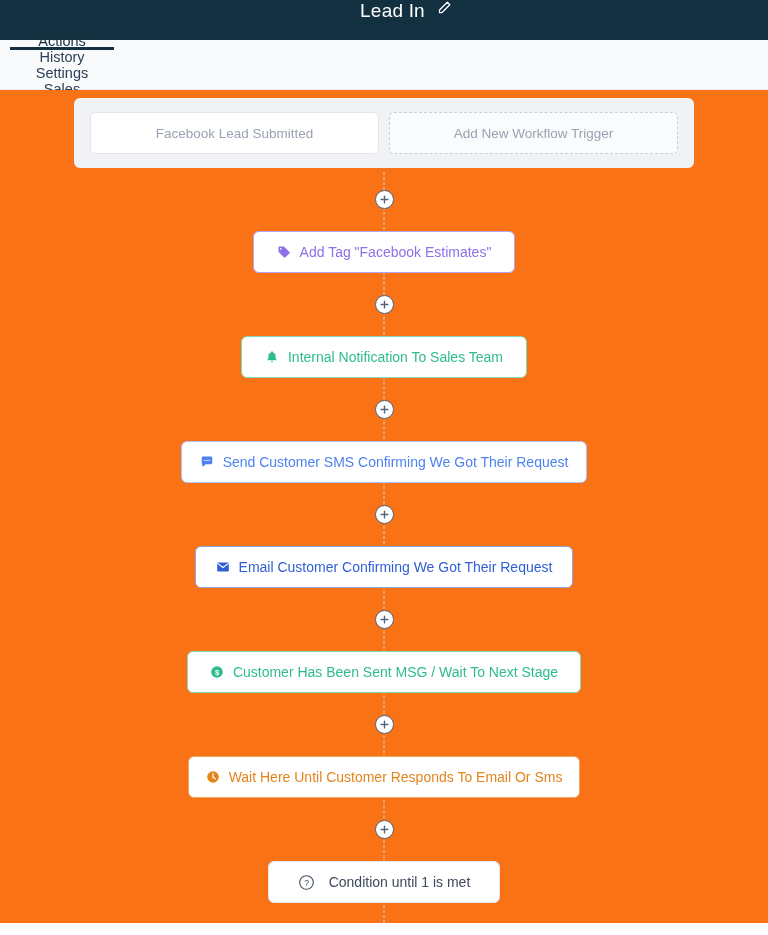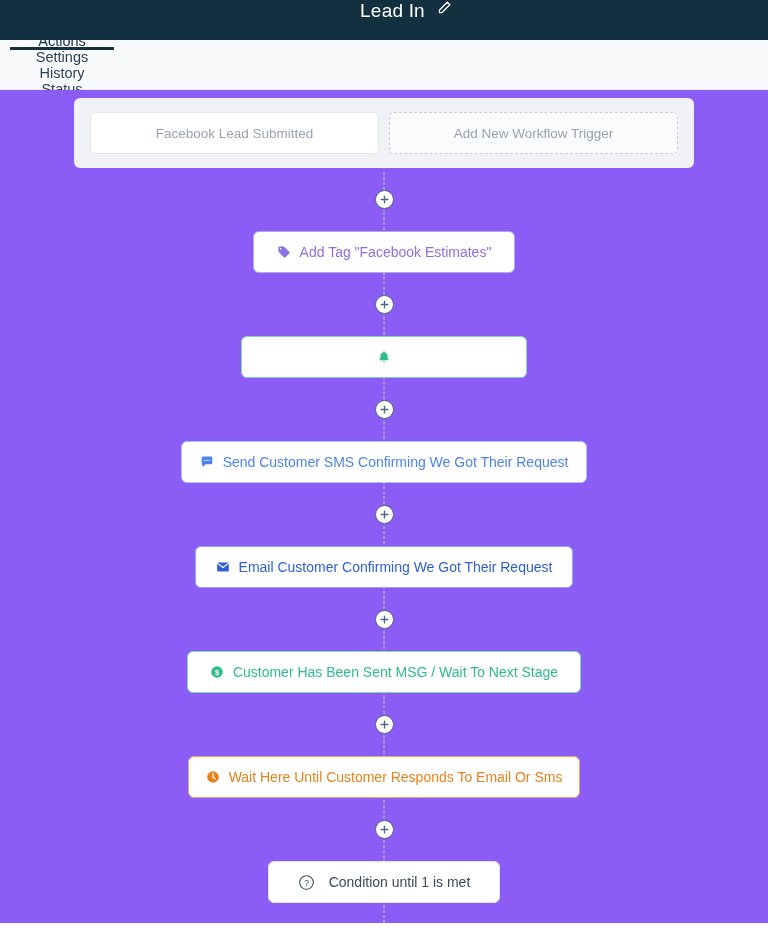--- a/index.html
+++ b/index.html
@@ -59,21 +59,21 @@
     left: 10px; right: 10px; bottom: -1px;
     height: 3px;
     background: #12303f;
   }
 
   
   .canvas {
     position: relative;
     width: 768px;
     height: 833px;
-    background: #8b5cf6;
+    background: #f97316;
     overflow: hidden;
   }
 
   
   .spine {
     position: absolute;
     left: 50%;
     top: 82px;
     bottom: 0;
     width: 0;
@@ -181,27 +181,27 @@
         <path d="M16.5 3.5l4 4L8 20H4v-4z"></path>
       </svg>
     </span>
   </div>
 
   <div class="tabbar">
     <div class="tab active">
         <span>Actions</span>
       </div>
     <div class="tab">
+        <span>History</span>
+      </div>
+    <div class="tab">
         <span>Settings</span>
       </div>
     <div class="tab">
-        <span>History</span>
-      </div>
-    <div class="tab">
-        <span>Status</span>
+        <span>Sales</span>
       </div>
   </div>
 
   <div class="canvas">
     <div class="spine"></div>
 
     <div class="flow">
 
       <div class="trigger-panel">
         <div class="trigger-card">
@@ -244,20 +244,21 @@
         <div class="conn-gap"></div>
       </div>
 
       <div class="node green" style="width:286px">
         <span class="ic">
           <svg width="14" height="14" viewBox="0 0 24 24" fill="#2ebd8a">
             <path d="M12 2.2c-.8 0-1.45.65-1.45 1.45v.55A6.1 6.1 0 0 0 5.9 10.2v3.6l-1.5 2.5c-.35.6.08 1.35.78 1.35h13.64c.7 0 1.13-.75.78-1.35l-1.5-2.5v-3.6a6.1 6.1 0 0 0-4.65-5.99V3.65c0-.8-.65-1.45-1.45-1.45z"></path>
             <path d="M9.7 19.1a2.4 2.4 0 0 0 4.6 0z"></path>
           </svg>
         </span>
+        <span class="label">Internal Notification To Sales Team</span>
       </div>
 
       <div class="connector">
         <div class="conn-gap"></div>
         <div class="plus-btn">
           <svg width="9" height="9" viewBox="0 0 12 12" stroke="#4e6582" stroke-width="1.8" stroke-linecap="round">
             <line x1="6" y1="1.5" x2="6" y2="10.5"></line>
               <line x1="1.5" y1="6" x2="10.5" y2="6"></line>
           </svg>
         </div>

